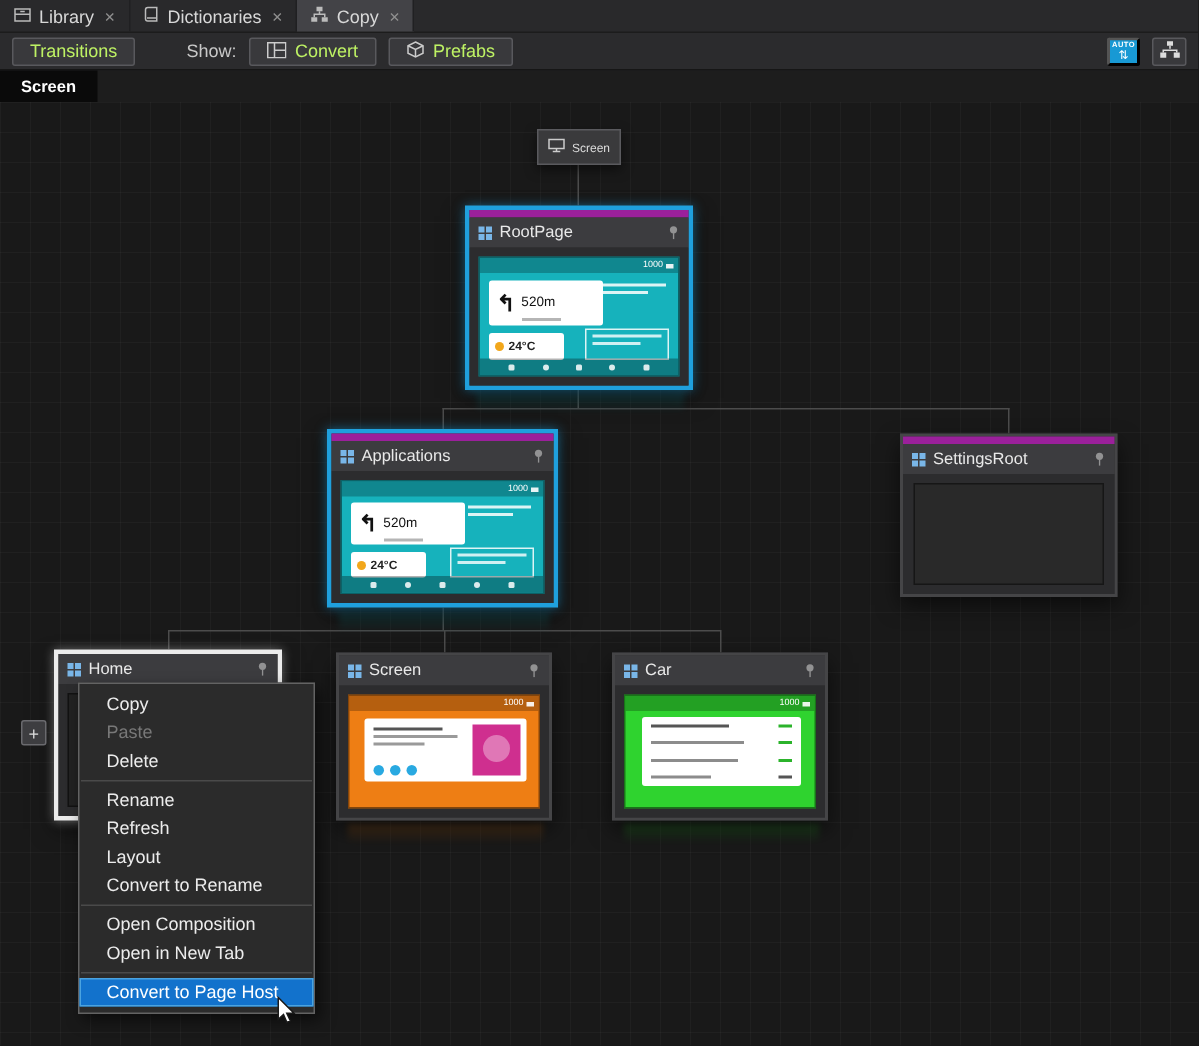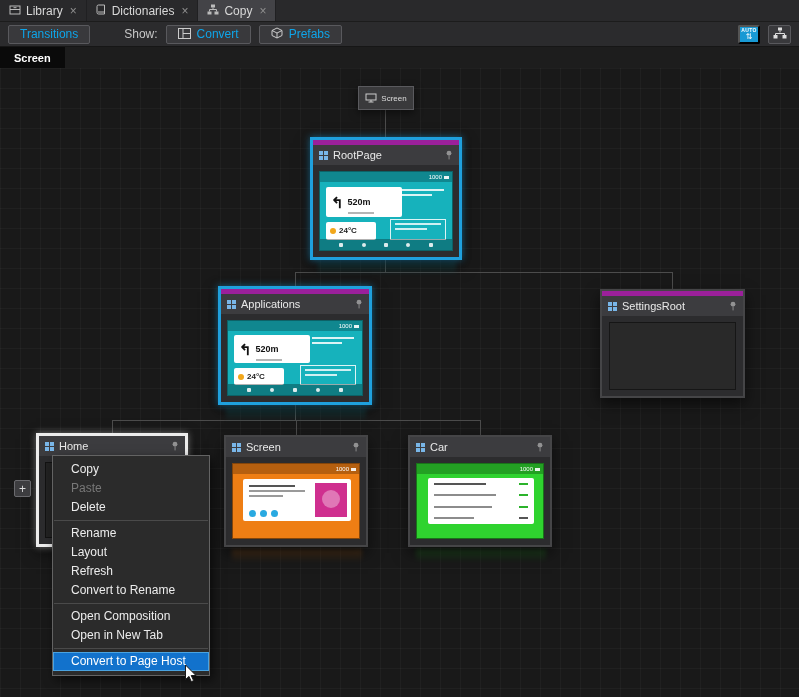--- a/index.html
+++ b/index.html
@@ -9,21 +9,21 @@
 
   
   .tabbar{display:flex;height:22px;background:#29292b;align-items:stretch;border-bottom:1px solid #1c1c1c}
   .tab{display:flex;align-items:center;gap:5px;padding:0 9px;font-size:12px;color:#d8d8d8;border-right:1px solid #202022}
   .tab.active{background:#434347}
   .tab .close{color:#8f8f8f;font-size:12px;margin-left:2px;line-height:1}
 
   
   .toolbar{display:flex;align-items:center;height:25px;background:#2b2b2d;padding:0 8px;gap:8px;border-bottom:1px solid #161616}
   .btn{display:flex;align-items:center;gap:6px;background:#39393c;border:1px solid #59595d;border-radius:2px;
-       color:#0ea5e9;font-size:12px;padding:1px 11px;height:19px;line-height:1}
+       color:#bef264;font-size:12px;padding:1px 11px;height:19px;line-height:1}
   .show-label{color:#c8c8c8;font-size:12px;margin-left:26px}
   .spacer{flex:1}
   .auto-btn{width:22px;height:19px;background:#1899d4;border-radius:2px;display:flex;flex-direction:column;
             align-items:center;justify-content:center;color:#fff}
   .auto-btn .auto-text{font-size:5px;font-weight:bold;line-height:6px;letter-spacing:.3px}
   .auto-btn .auto-arrows{font-size:8px;line-height:8px}
   .icon-btn{width:23px;height:19px;background:#39393c;border:1px solid #59595d;border-radius:2px;
             display:flex;align-items:center;justify-content:center}
 
   
@@ -61,21 +61,21 @@
 
   
   .pv-nav{background:#16b2bc}
   .pv-top{position:absolute;top:0;left:0;right:0;height:10px;background:rgba(0,0,0,.24);
           display:flex;align-items:center;justify-content:flex-end;gap:2px;padding:0 3px}
   .pv-status{font-size:6px;color:#fff;line-height:10px}
   .pv-batt{width:5px;height:3px;background:#fff;opacity:.9}
   .pv-card1{position:absolute;left:6px;top:15px;width:76px;height:30px;background:#fff;border-radius:2px;
             display:flex;align-items:center;gap:4px;padding:2px 5px}
   .pv-arrow{font-size:15px;font-weight:bold;color:#111;line-height:1}
-  .pv-dist{font-size:9px;font-weight:bold;color:#111;line-height:1}
+  .pv-dist{font-size:9px;font-weight:normal;color:#111;line-height:1}
   .pv-sub{width:26px;height:2px;background:#b5b5b5;margin-top:3px}
   .pv-card2{position:absolute;left:6px;top:50px;width:50px;height:18px;background:#fff;border-radius:2px;
             display:flex;align-items:center;gap:3px;padding:0 4px}
   .pv-sun{width:6px;height:6px;border-radius:50%;background:#f2a71b;flex:0 0 6px}
   .pv-temp{font-size:8px;color:#222;font-weight:bold;line-height:1}
   .pv-lines{position:absolute;right:8px;top:17px;width:42px;display:flex;flex-direction:column;gap:3px}
   .pv-lines span{display:block;height:2px;background:rgba(255,255,255,.85)}
   .pv-msg{position:absolute;right:6px;top:47px;width:56px;height:21px;border:1px solid rgba(255,255,255,.85);
           padding:3px 4px;display:flex;flex-direction:column;gap:3px}
   .pv-msg span{height:2px;background:rgba(255,255,255,.8)}
@@ -448,22 +448,22 @@
     </div>
 
     <button class="plus-btn">+</button>
 
     <div class="ctx-menu">
       <div class="menu-item">Copy</div>
       <div class="menu-item disabled">Paste</div>
       <div class="menu-item">Delete</div>
       <div class="menu-sep"></div>
       <div class="menu-item">Rename</div>
+      <div class="menu-item">Refresh</div>
       <div class="menu-item">Layout</div>
-      <div class="menu-item">Refresh</div>
       <div class="menu-item">Convert to Rename</div>
       <div class="menu-sep"></div>
       <div class="menu-item">Open Composition</div>
       <div class="menu-item">Open in New Tab</div>
       <div class="menu-sep"></div>
       <div class="menu-item hl">Convert to Page Host</div>
     </div>
 
     <div class="cursor">
       <svg width="13" height="19" viewBox="0 0 13 19">

